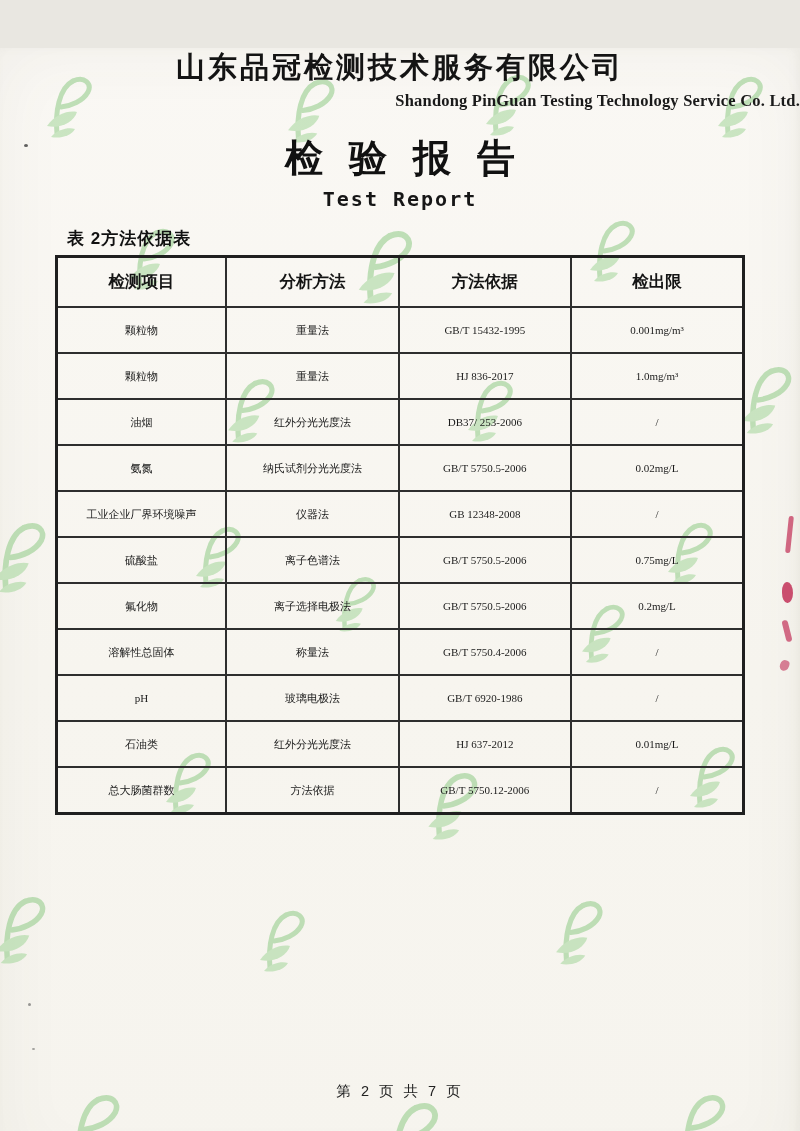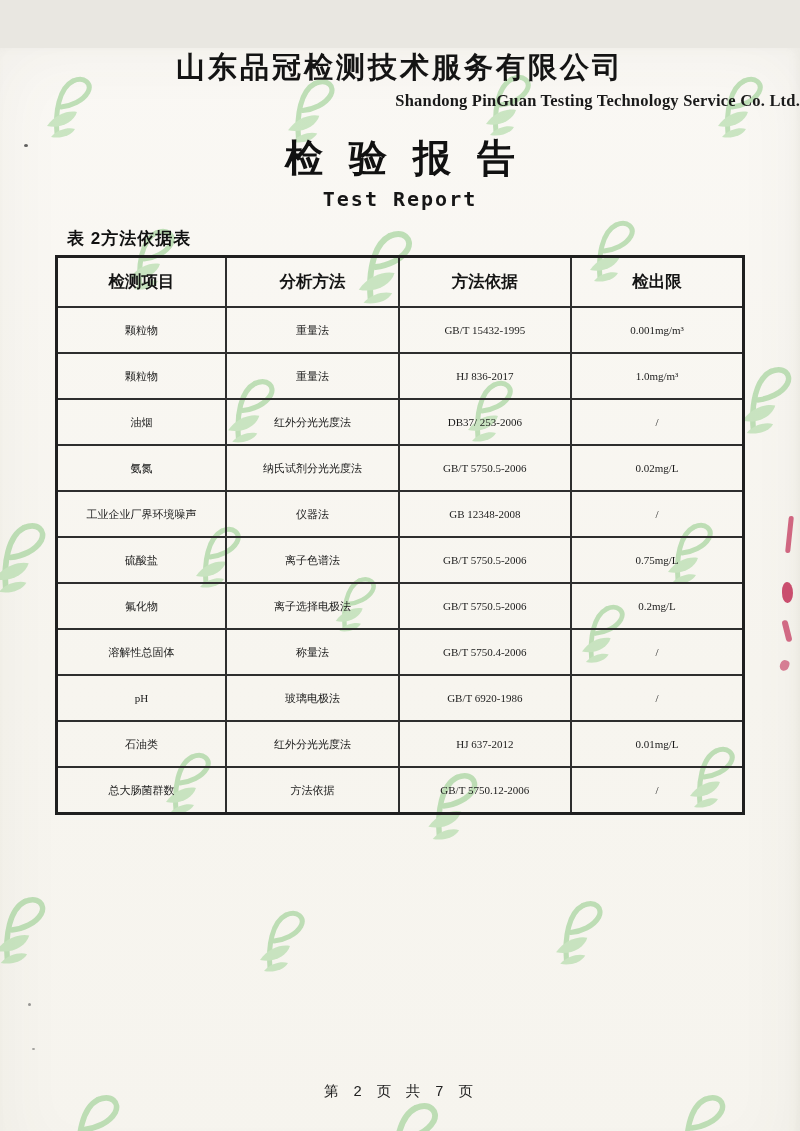--- a/index.html
+++ b/index.html
@@ -52,21 +52,21 @@
     text-align:center;vertical-align:middle;
     font-family:"Liberation Serif", serif;
     padding:0 17px;overflow:hidden;white-space:nowrap;
   }
   table.method-table th{height:48px;font-size:16.5px;font-weight:700;color:#141414;}
   table.method-table td{height:44px;font-size:11px;color:#1b1b1b;}
   col.c1{width:24.7%;}col.c2{width:25.1%;}col.c3{width:25.1%;}col.c4{width:25.1%;}
   .page-footer{
     position:absolute;left:0;top:1034px;width:100%;
     text-align:center;
-    font-family:Liberation Mono, monospace;
+    font-family:Liberation Sans, sans-serif;
     font-size:14.5px;letter-spacing:3px;color:#222;z-index:2;
   }
   
   .redmark{position:absolute;z-index:3;background:#c23158;pointer-events:none;}
   .rm1{left:787px;top:468px;width:5px;height:37px;border-radius:3px;transform:rotate(6deg);opacity:.72;}
   .rm2{left:782px;top:534px;width:11px;height:21px;border-radius:45% 55% 50% 50%;opacity:.85;}
   .rm3{left:784px;top:572px;width:6px;height:22px;border-radius:3px;transform:rotate(-14deg);opacity:.7;}
   .rm4{left:780px;top:612px;width:9px;height:11px;border-radius:50% 40% 60% 50%;transform:rotate(18deg);opacity:.6;}
   .speck{position:absolute;background:#3a3a3a;border-radius:50%;z-index:3;opacity:.8;}
   .sp1{left:24px;top:96px;width:4px;height:3px;}

